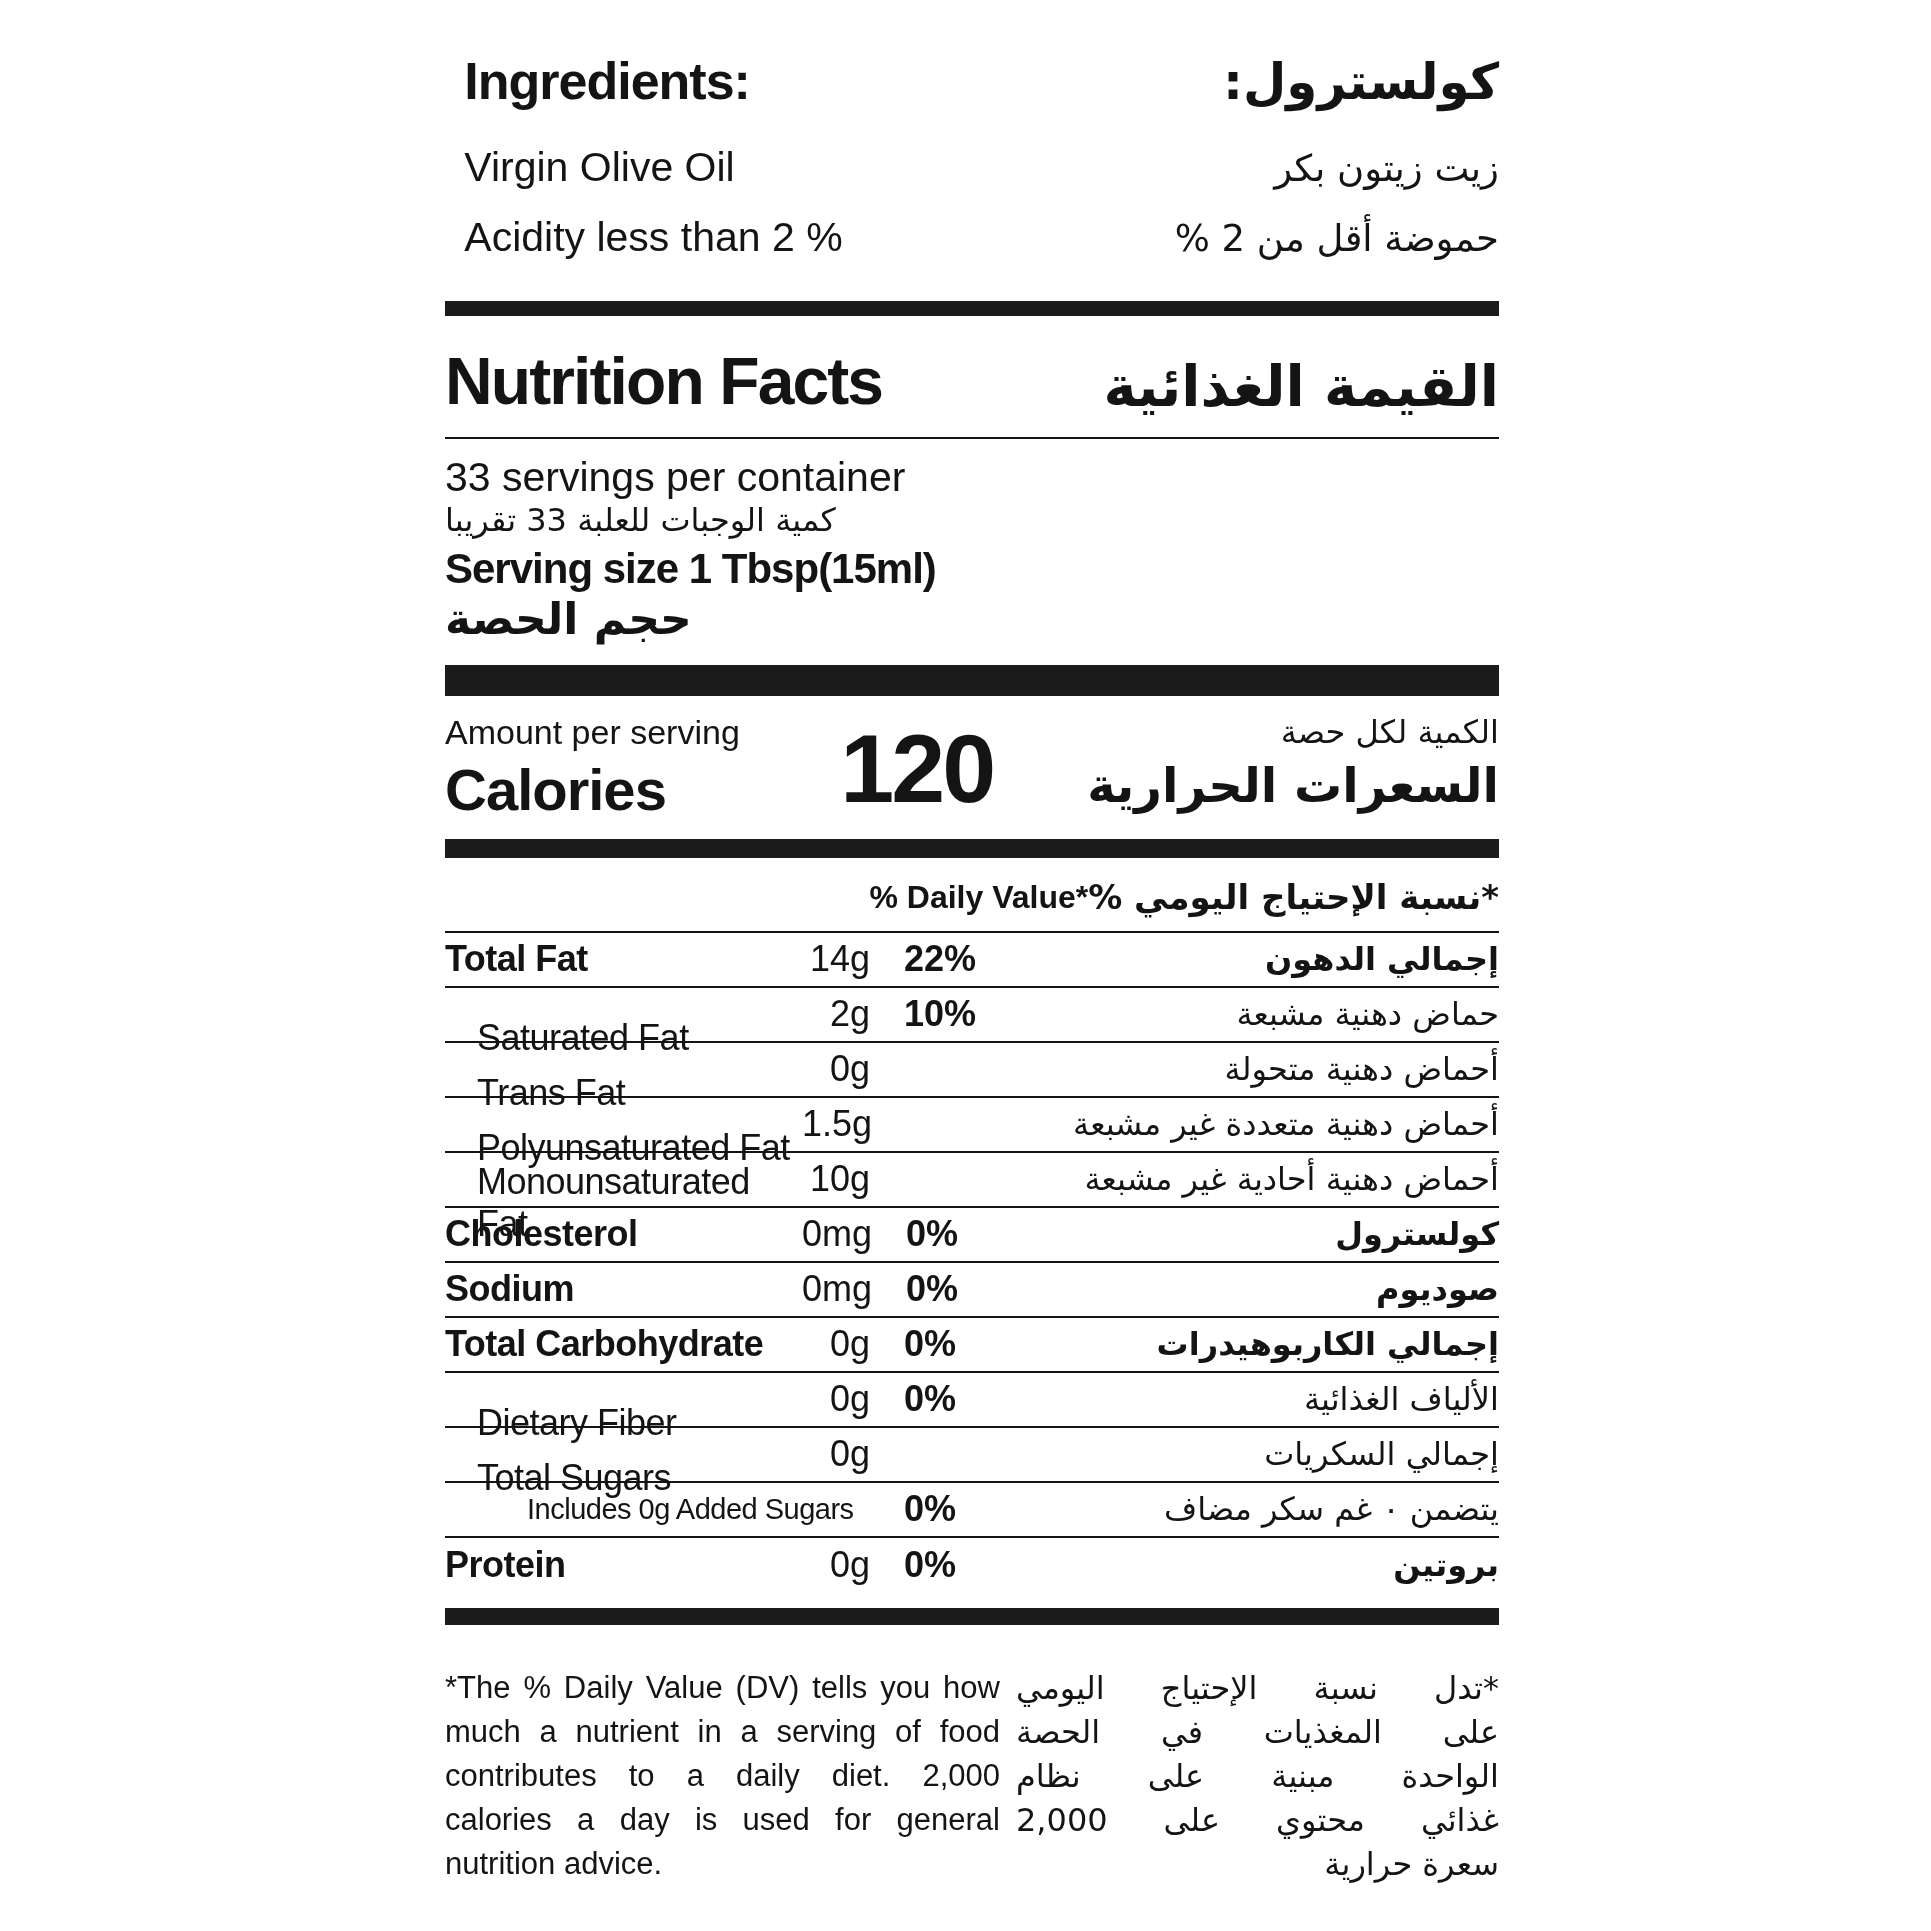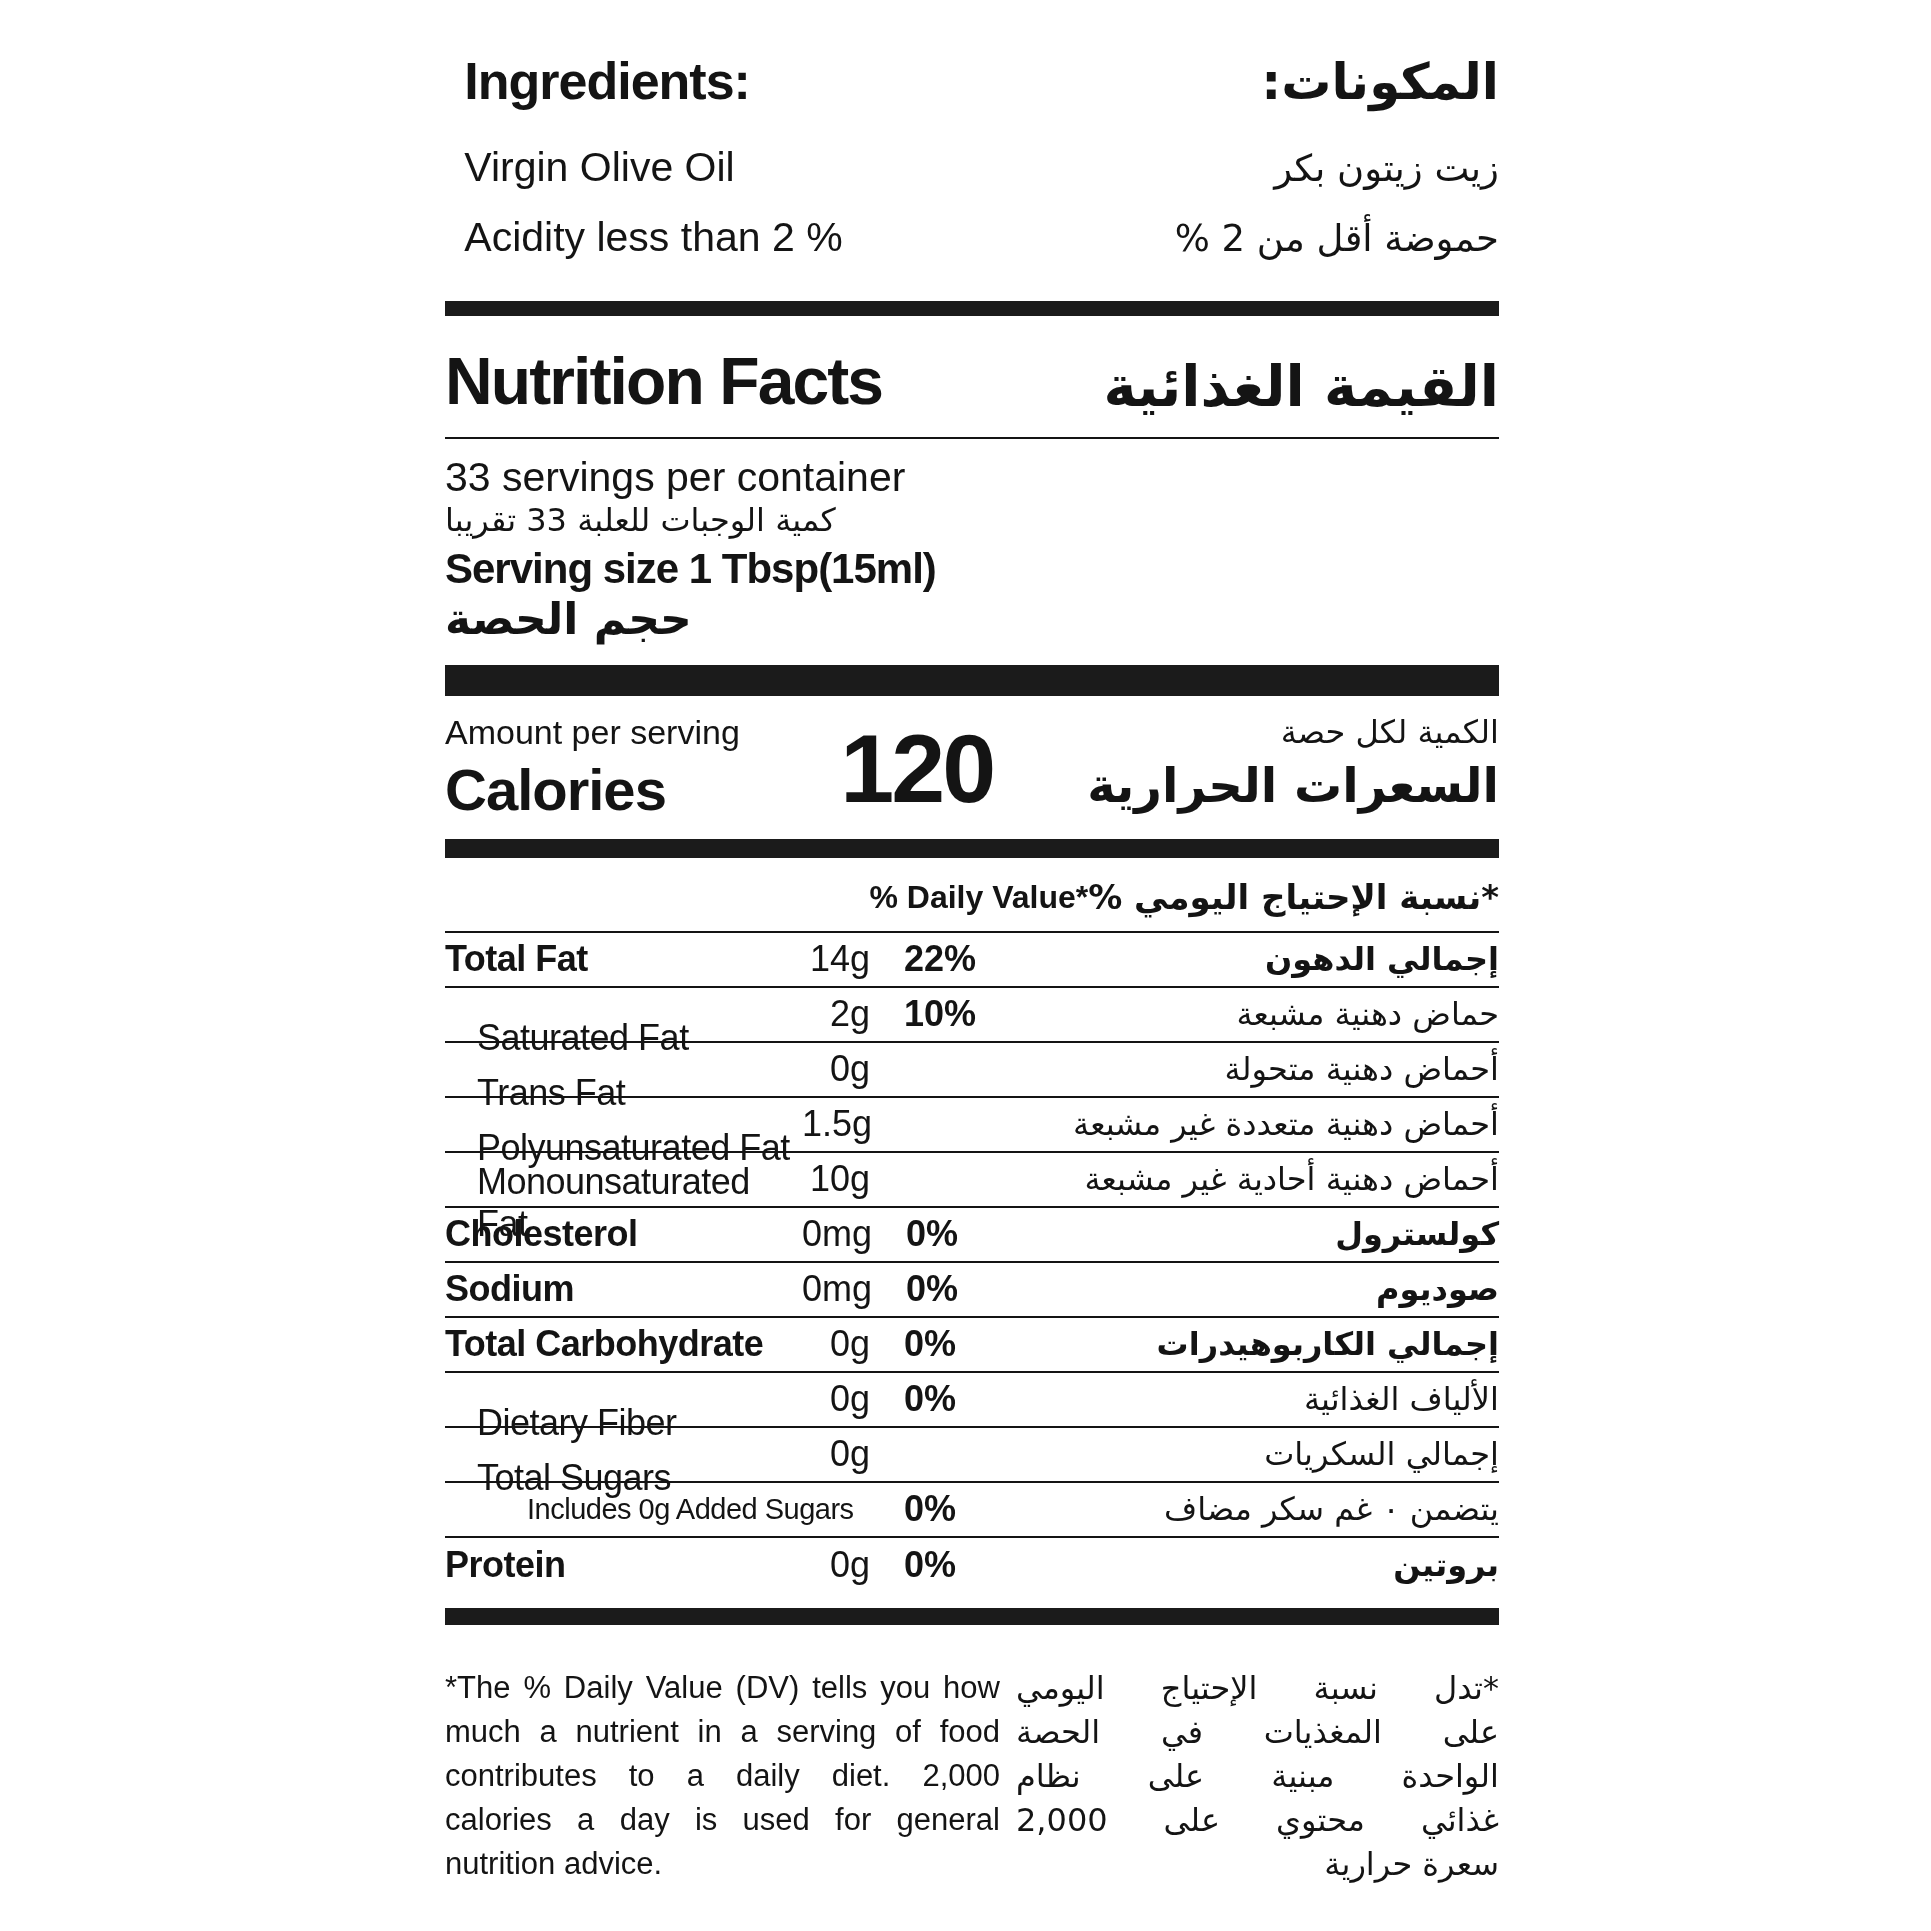--- a/index.html
+++ b/index.html
@@ -78,21 +78,21 @@
   .jl { text-align: justify; text-align-last: justify; }
 </style>
 </head>
 <body>
 
 <div class="canvas">
   <div class="label">
 
     <div class="ing-head">
       <div class="en">Ingredients:</div>
-      <div class="ar" dir="rtl">المكونات:</div>
+      <div class="ar" dir="rtl">كولسترول:</div>
     </div>
 
     <div class="ing-rows">
       <div class="ing-row">
         <div class="en">Virgin Olive Oil</div>
         <div class="ar" dir="rtl">زيت زيتون بكر</div>
       </div>
       <div class="ing-row">
         <div class="en">Acidity less than 2 %</div>
         <div class="ar" dir="rtl">حموضة أقل من 2 %</div>

